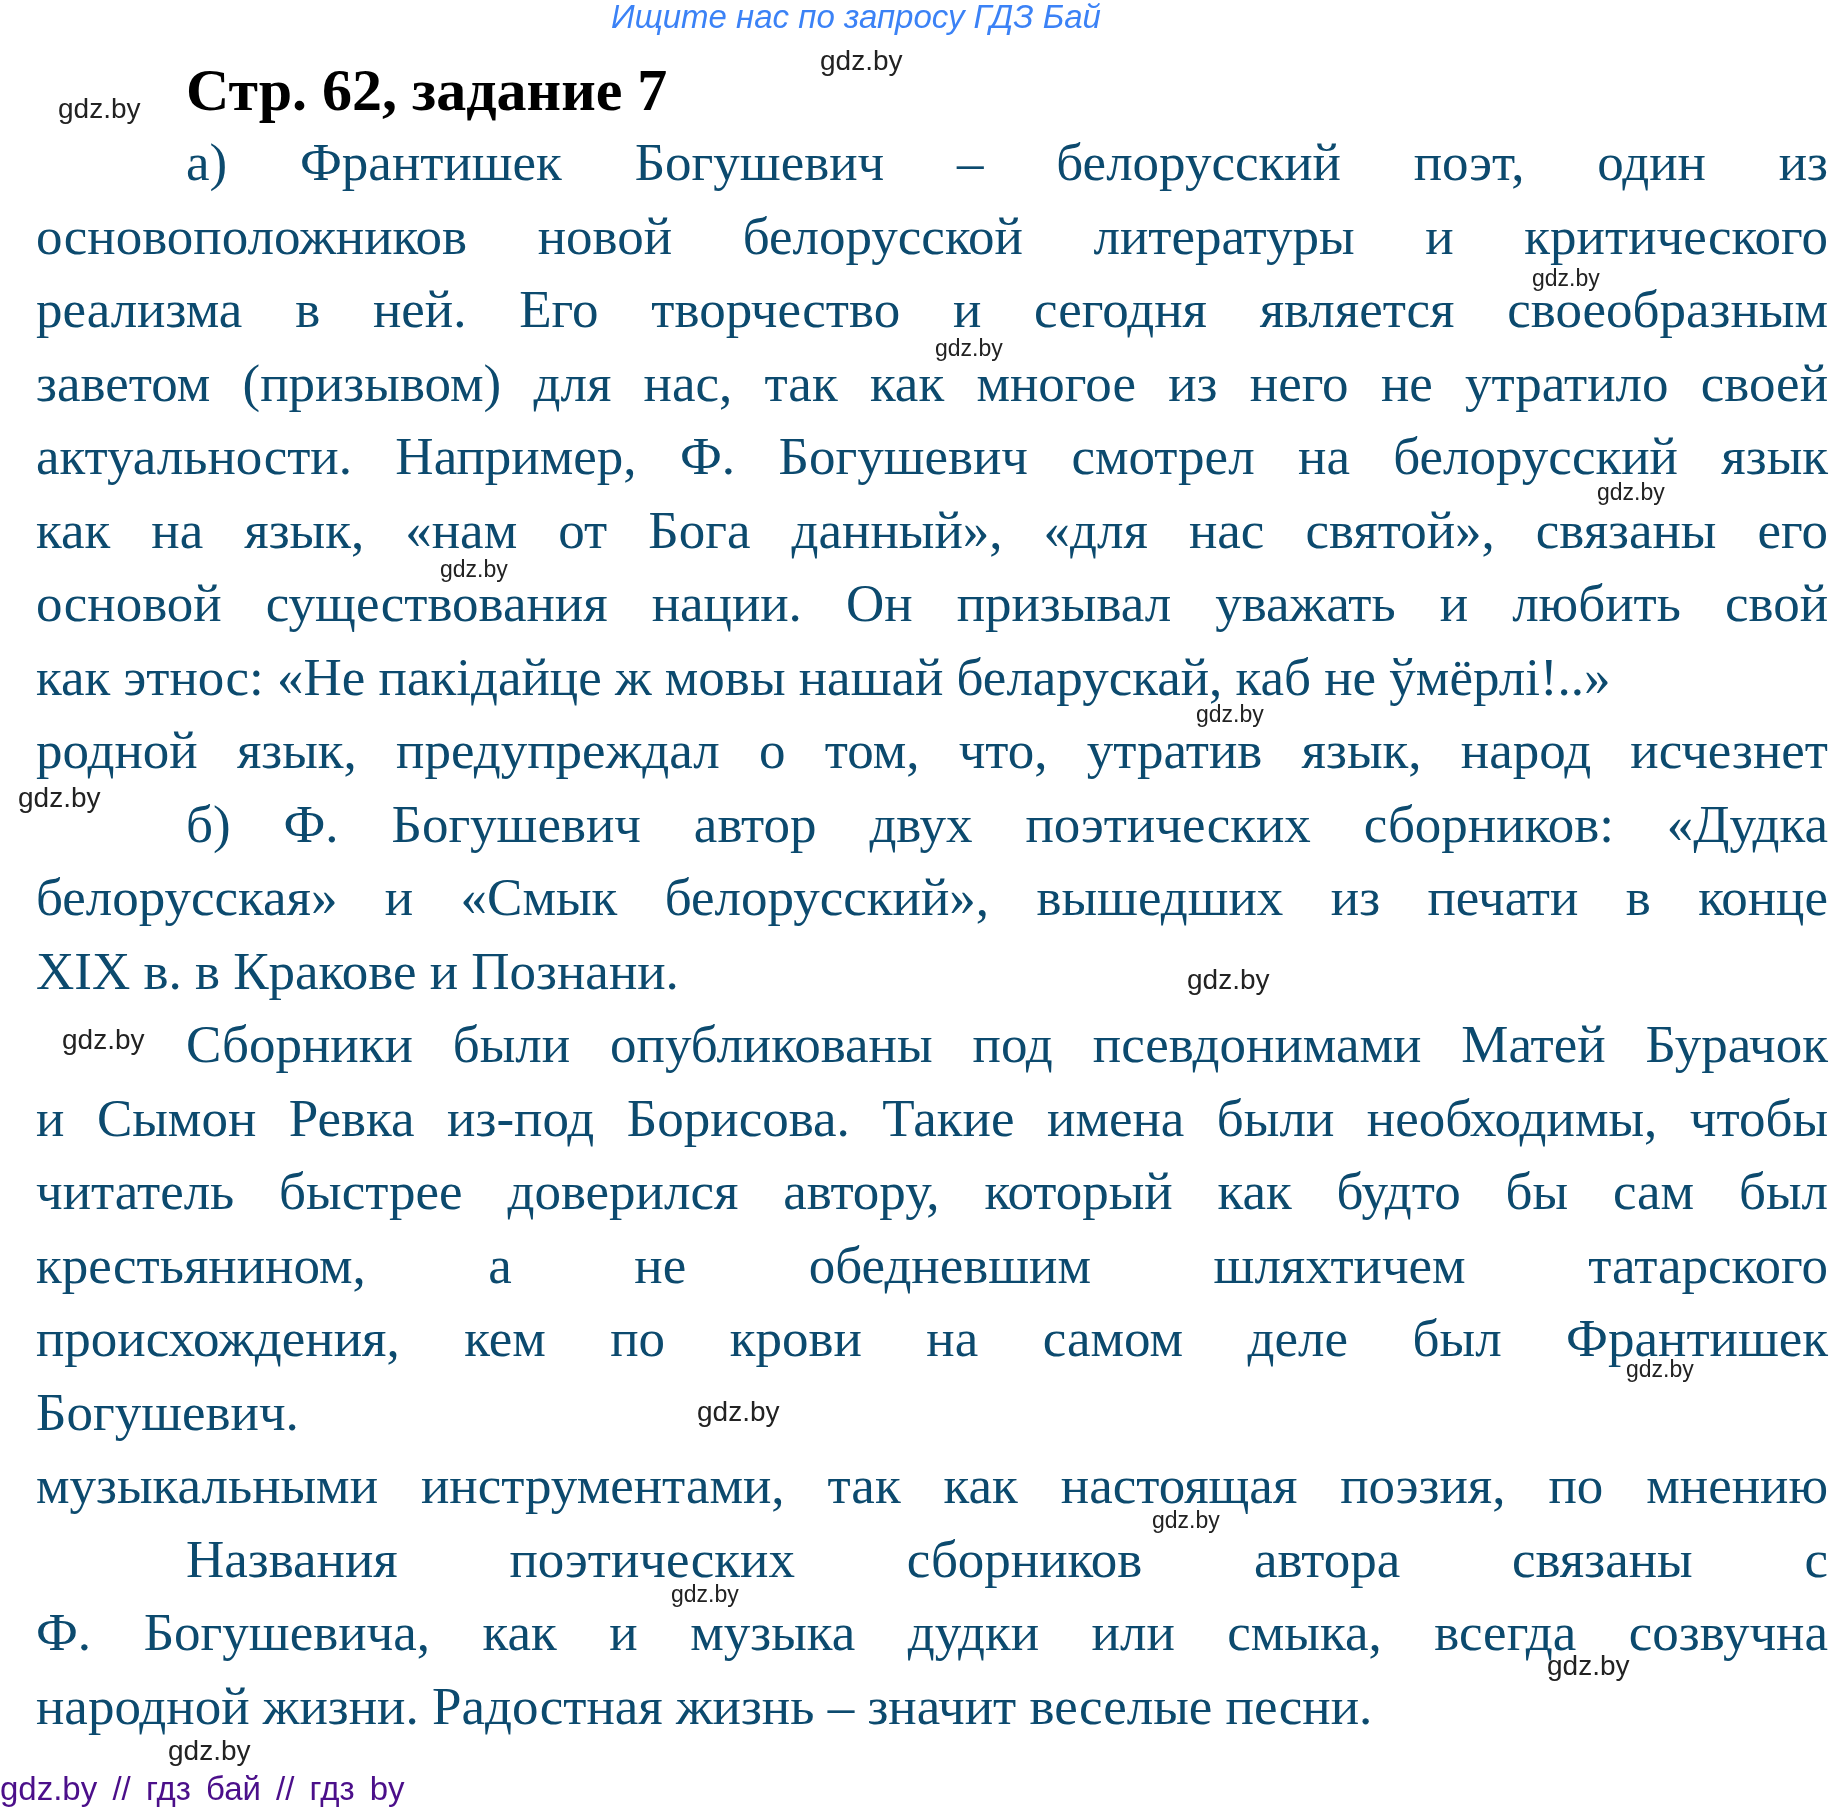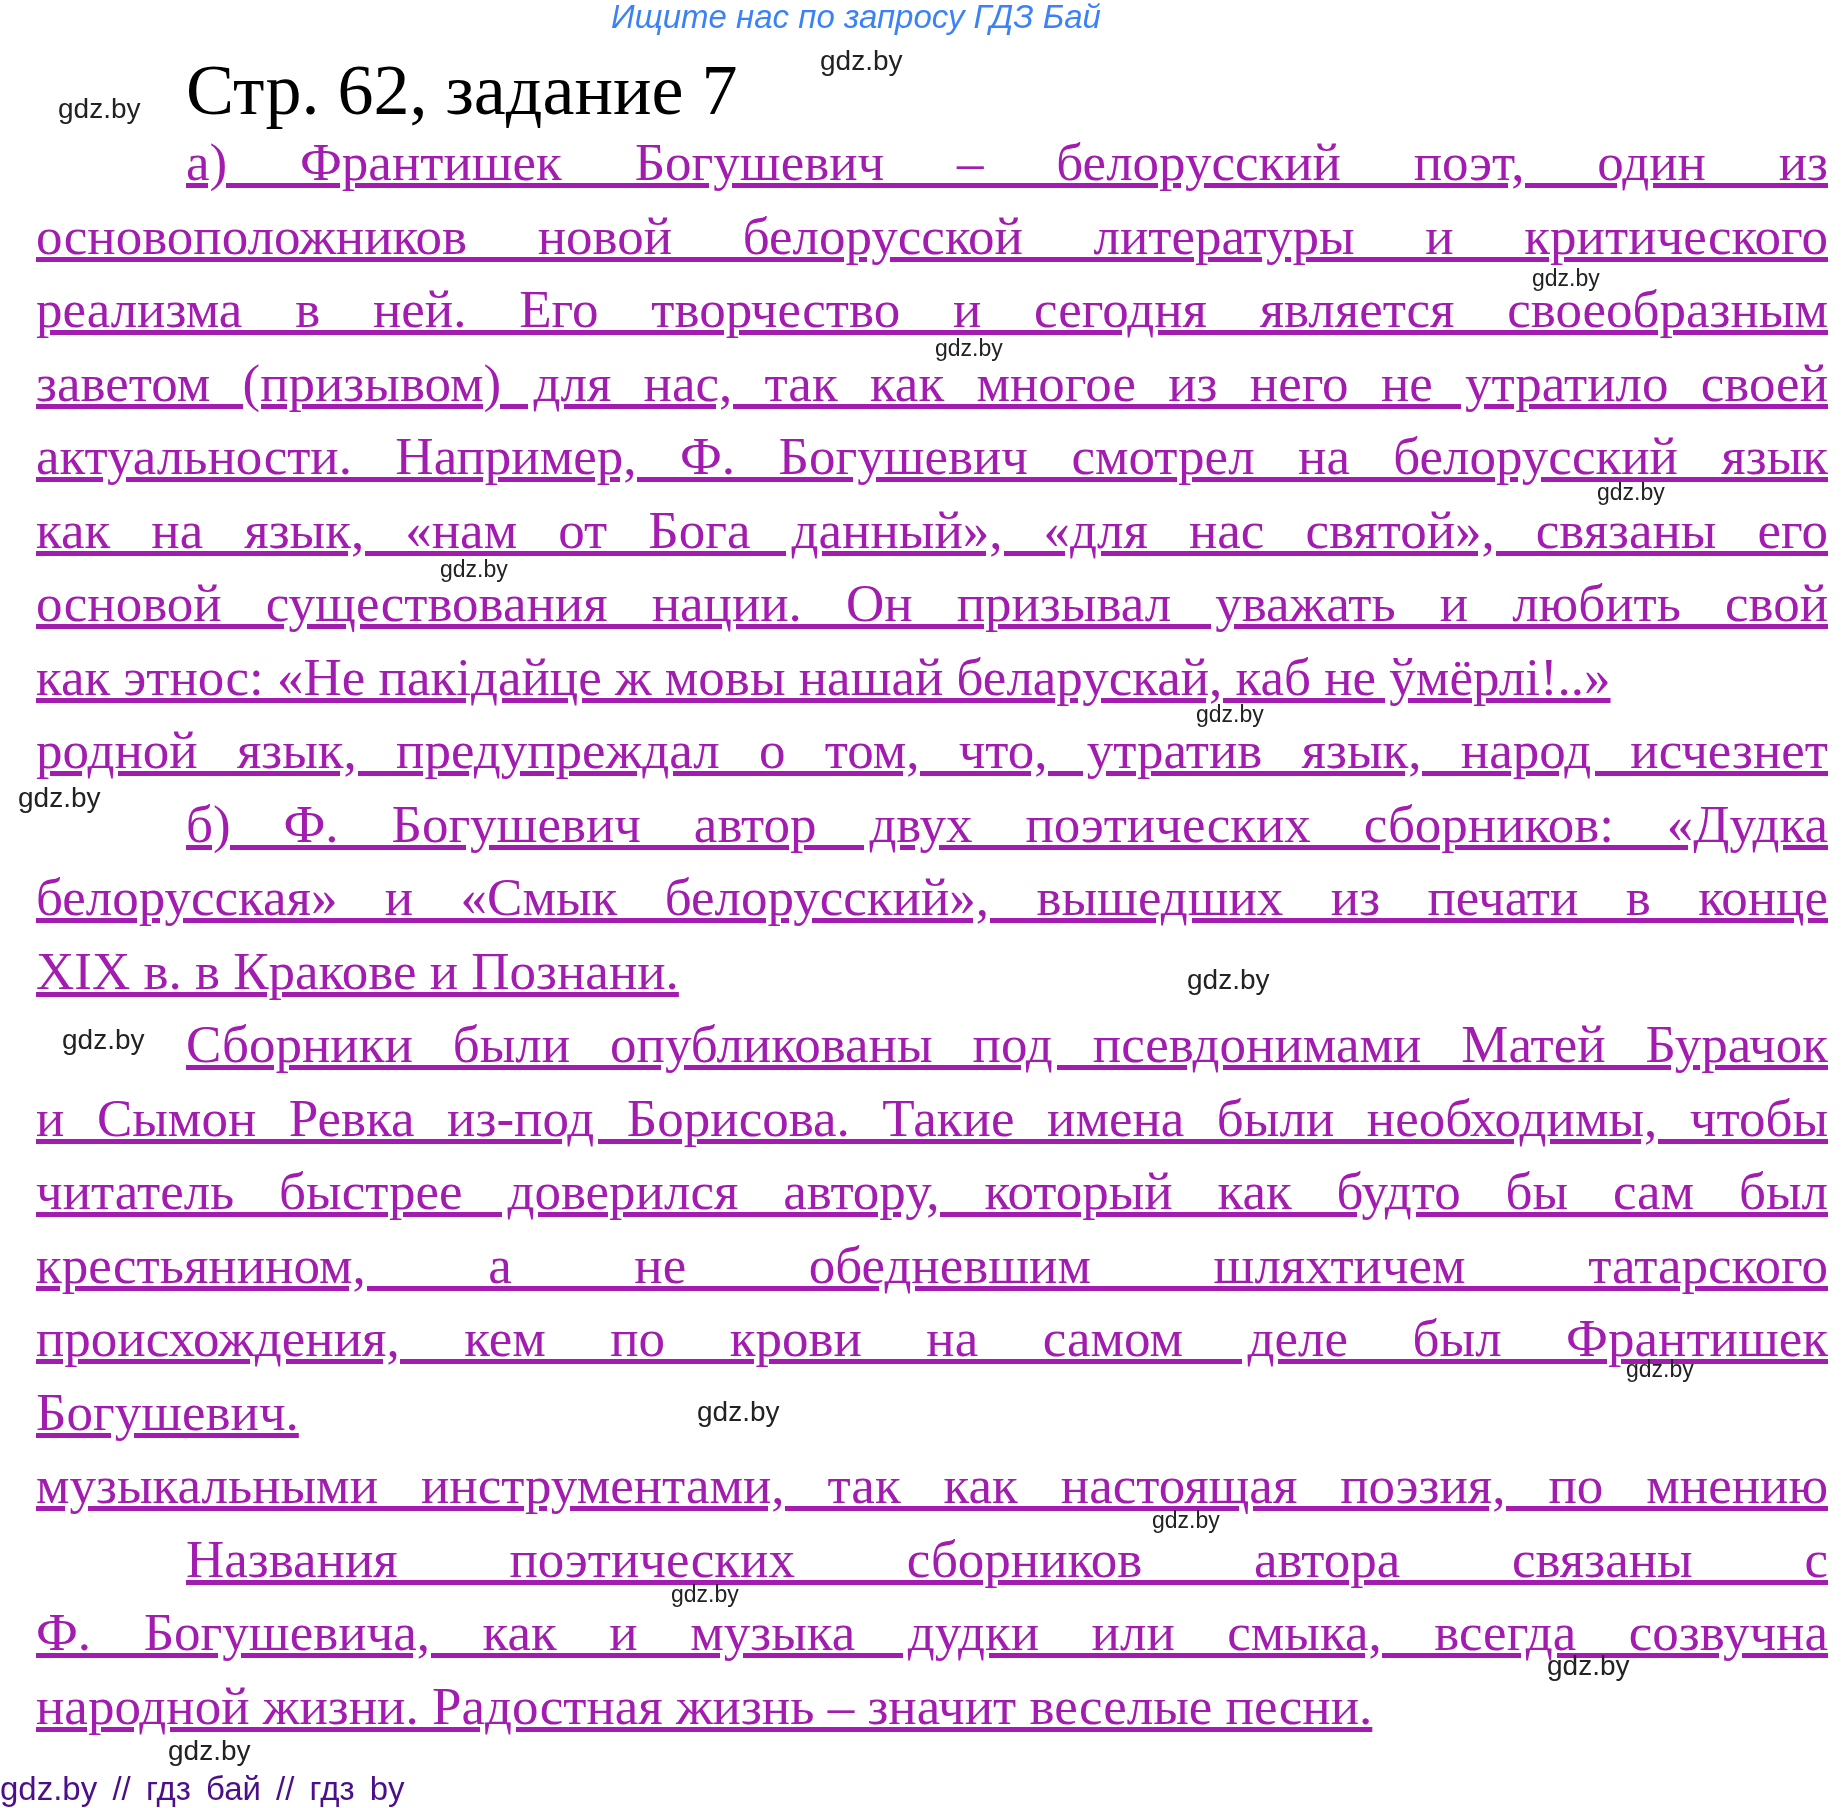--- a/index.html
+++ b/index.html
@@ -10,28 +10,27 @@
     color: #3b82f6;
     font-style: italic;
   }
   .footer {
     position: absolute; top: 1770px; left: 0; width: 1626px; text-align: left;
     font-family: "Liberation Sans", sans-serif; font-size: 33px; line-height: 38px;
     color: #4b0f8a; word-spacing: 6px;
   }
   .title {
     position: absolute; top: 58px; left: 186px;
-    font-family: "Liberation Serif", serif; font-weight: normal; font-size: 72px; line-height: 64px;
+    font-family: "Liberation Serif", serif; font-weight: bold; font-size: 60px; line-height: 64px;
     color: #000;
   }
   .body {
     position: absolute; top: 126px; left: 36px; width: 1792px;
     font-family: "Liberation Serif", serif; font-size: 53px; line-height: 73.5px;
-    color: #a21caf;
-    text-decoration: underline;
+    color: #0c4a6e;
   }
   .line { display: block; text-align: justify; text-align-last: justify; white-space: nowrap; height: 73.5px; }
   .line.last { text-align-last: left; }
   .indent { padding-left: 150px; }
   .wm {
     position: absolute; font-family: "Liberation Sans", sans-serif; color: #222;
     font-size: 28px; line-height: 30px;
   }
   .wm.sm { font-size: 23px; line-height: 24px; }
 </style>

